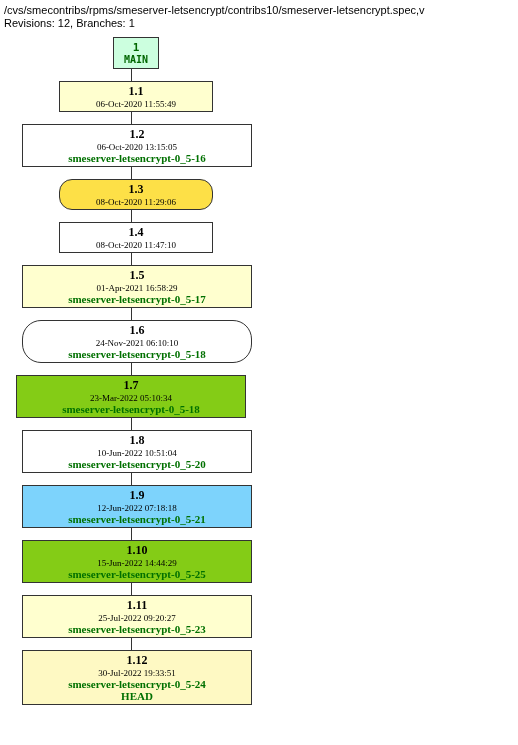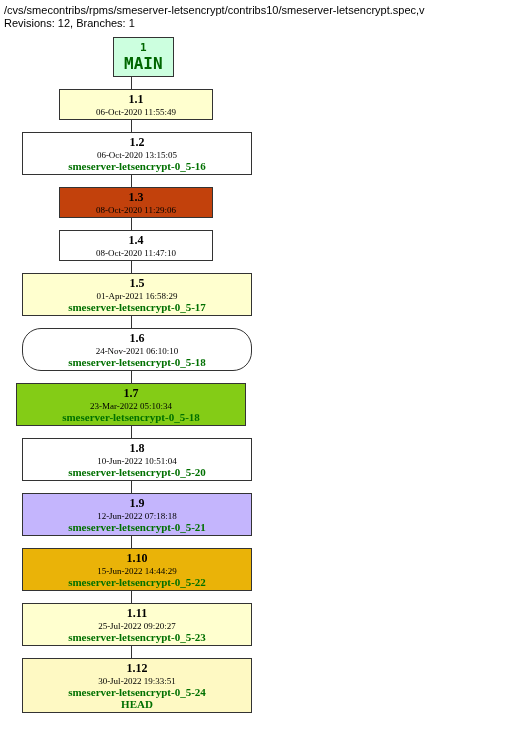--- a/index.html
+++ b/index.html
@@ -33,21 +33,21 @@
       font-size: 11px;
       text-align: center;
       margin-left: 105px;
     }
     .branch-num {
       color: #006600;
     }
     .branch-label {
       color: #006600;
       font-weight: bold;
-      font-size: 16px;
+      font-size: 10px;
     }
     .connector {
       height: 12px;
       margin-left: 123px;
       border-left: 1px solid #333;
       width: 1px;
     }
     .revision-box {
       border: 1px solid #333;
       padding: 2px 4px;
@@ -86,34 +86,34 @@
       <div class="branch-label">MAIN</div>
     </div>
   </div>
 
   <div id="revisions">
       <div class="connector"></div>
       <div class="row"><div class="revision-box" style="width: 144px; margin-left: 51px; background: rgb(255, 255, 207);"><div class="rev-num">1.1</div><div class="rev-date">06-Oct-2020 11:55:49</div></div></div>
       <div class="connector"></div>
       <div class="row"><div class="revision-box" style="width: 220px; margin-left: 14px; background: rgb(255, 255, 255);"><div class="rev-num">1.2</div><div class="rev-date">06-Oct-2020 13:15:05</div><div class="rev-tag">smeserver-letsencrypt-0_5-16</div></div></div>
       <div class="connector"></div>
-      <div class="row"><div class="revision-box" style="width: 144px; margin-left: 51px; background: #c2410c;"><div class="rev-num">1.3</div><div class="rev-date">08-Oct-2020 11:29:06</div></div></div>
+      <div class="row"><div class="revision-box" style="width: 144px; margin-left: 51px; background: #fde047; border-radius: 13px;"><div class="rev-num">1.3</div><div class="rev-date">08-Oct-2020 11:29:06</div></div></div>
       <div class="connector"></div>
       <div class="row"><div class="revision-box" style="width: 144px; margin-left: 51px; background: rgb(255, 255, 255);"><div class="rev-num">1.4</div><div class="rev-date">08-Oct-2020 11:47:10</div></div></div>
       <div class="connector"></div>
       <div class="row"><div class="revision-box" style="width: 220px; margin-left: 14px; background: rgb(255, 255, 207);"><div class="rev-num">1.5</div><div class="rev-date">01-Apr-2021 16:58:29</div><div class="rev-tag">smeserver-letsencrypt-0_5-17</div></div></div>
       <div class="connector"></div>
       <div class="row"><div class="revision-box" style="width: 220px; margin-left: 14px; background: rgb(255, 255, 255); border-radius: 19px;"><div class="rev-num">1.6</div><div class="rev-date">24-Nov-2021 06:10:10</div><div class="rev-tag">smeserver-letsencrypt-0_5-18</div></div></div>
       <div class="connector"></div>
       <div class="row"><div class="revision-box" style="width: 220px; margin-left: 8px; background: #84cc16;"><div class="rev-num">1.7</div><div class="rev-date">23-Mar-2022 05:10:34</div><div class="rev-tag">smeserver-letsencrypt-0_5-18</div></div></div>
       <div class="connector"></div>
       <div class="row"><div class="revision-box" style="width: 220px; margin-left: 14px; background: rgb(255, 255, 255);"><div class="rev-num">1.8</div><div class="rev-date">10-Jun-2022 10:51:04</div><div class="rev-tag">smeserver-letsencrypt-0_5-20</div></div></div>
       <div class="connector"></div>
-      <div class="row"><div class="revision-box" style="width: 220px; margin-left: 14px; background: #c4b5fd;"><div class="rev-num">1.9</div><div class="rev-date">12-Jun-2022 07:18:18</div><div class="rev-tag">smeserver-letsencrypt-0_5-21</div></div></div>
+      <div class="row"><div class="revision-box" style="width: 220px; margin-left: 14px; background: #7dd3fc;"><div class="rev-num">1.9</div><div class="rev-date">12-Jun-2022 07:18:18</div><div class="rev-tag">smeserver-letsencrypt-0_5-21</div></div></div>
       <div class="connector"></div>
-      <div class="row"><div class="revision-box" style="width: 220px; margin-left: 14px; background: #eab308;"><div class="rev-num">1.10</div><div class="rev-date">15-Jun-2022 14:44:29</div><div class="rev-tag">smeserver-letsencrypt-0_5-22</div></div></div>
+      <div class="row"><div class="revision-box" style="width: 220px; margin-left: 14px; background: #84cc16;"><div class="rev-num">1.10</div><div class="rev-date">15-Jun-2022 14:44:29</div><div class="rev-tag">smeserver-letsencrypt-0_5-25</div></div></div>
       <div class="connector"></div>
       <div class="row"><div class="revision-box" style="width: 220px; margin-left: 14px; background: rgb(255, 255, 207);"><div class="rev-num">1.11</div><div class="rev-date">25-Jul-2022 09:20:27</div><div class="rev-tag">smeserver-letsencrypt-0_5-23</div></div></div>
       <div class="connector"></div>
       <div class="row"><div class="revision-box" style="width: 220px; margin-left: 14px; background: #fef9c3;"><div class="rev-num">1.12</div><div class="rev-date">30-Jul-2022 19:33:51</div><div class="rev-tag">smeserver-letsencrypt-0_5-24</div><div class="rev-tag">HEAD</div></div></div>
     </div>
 
 </div>
 
 </body></html>

